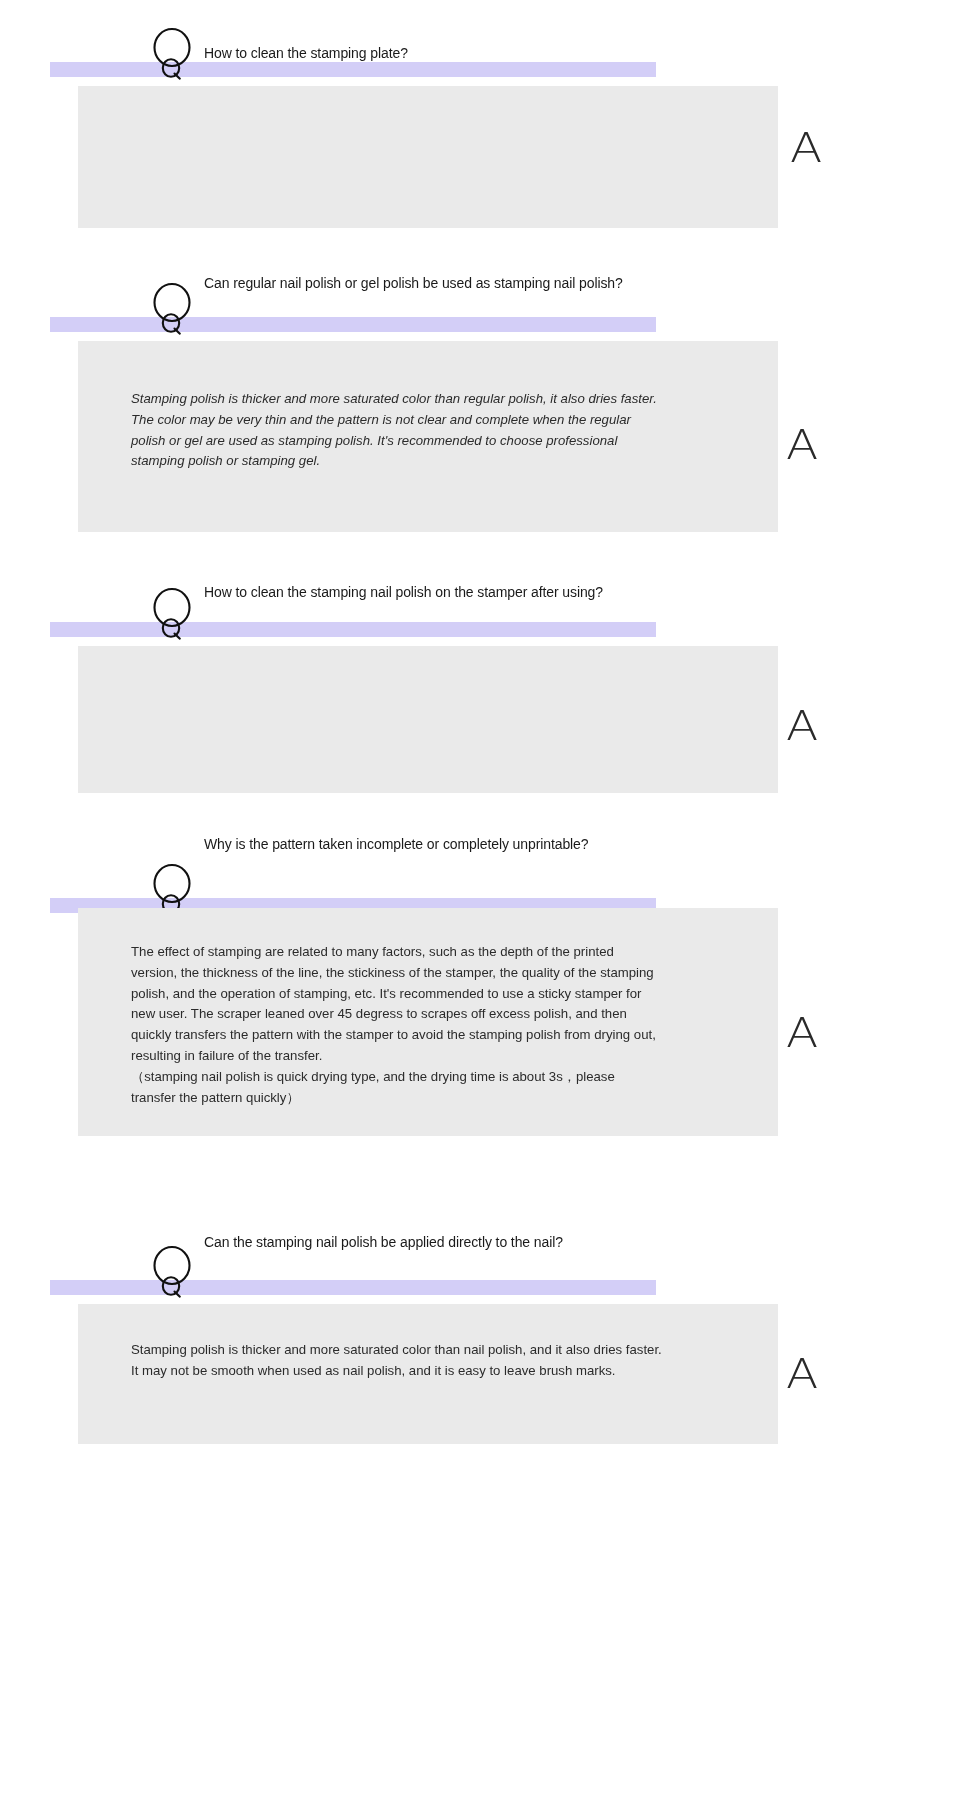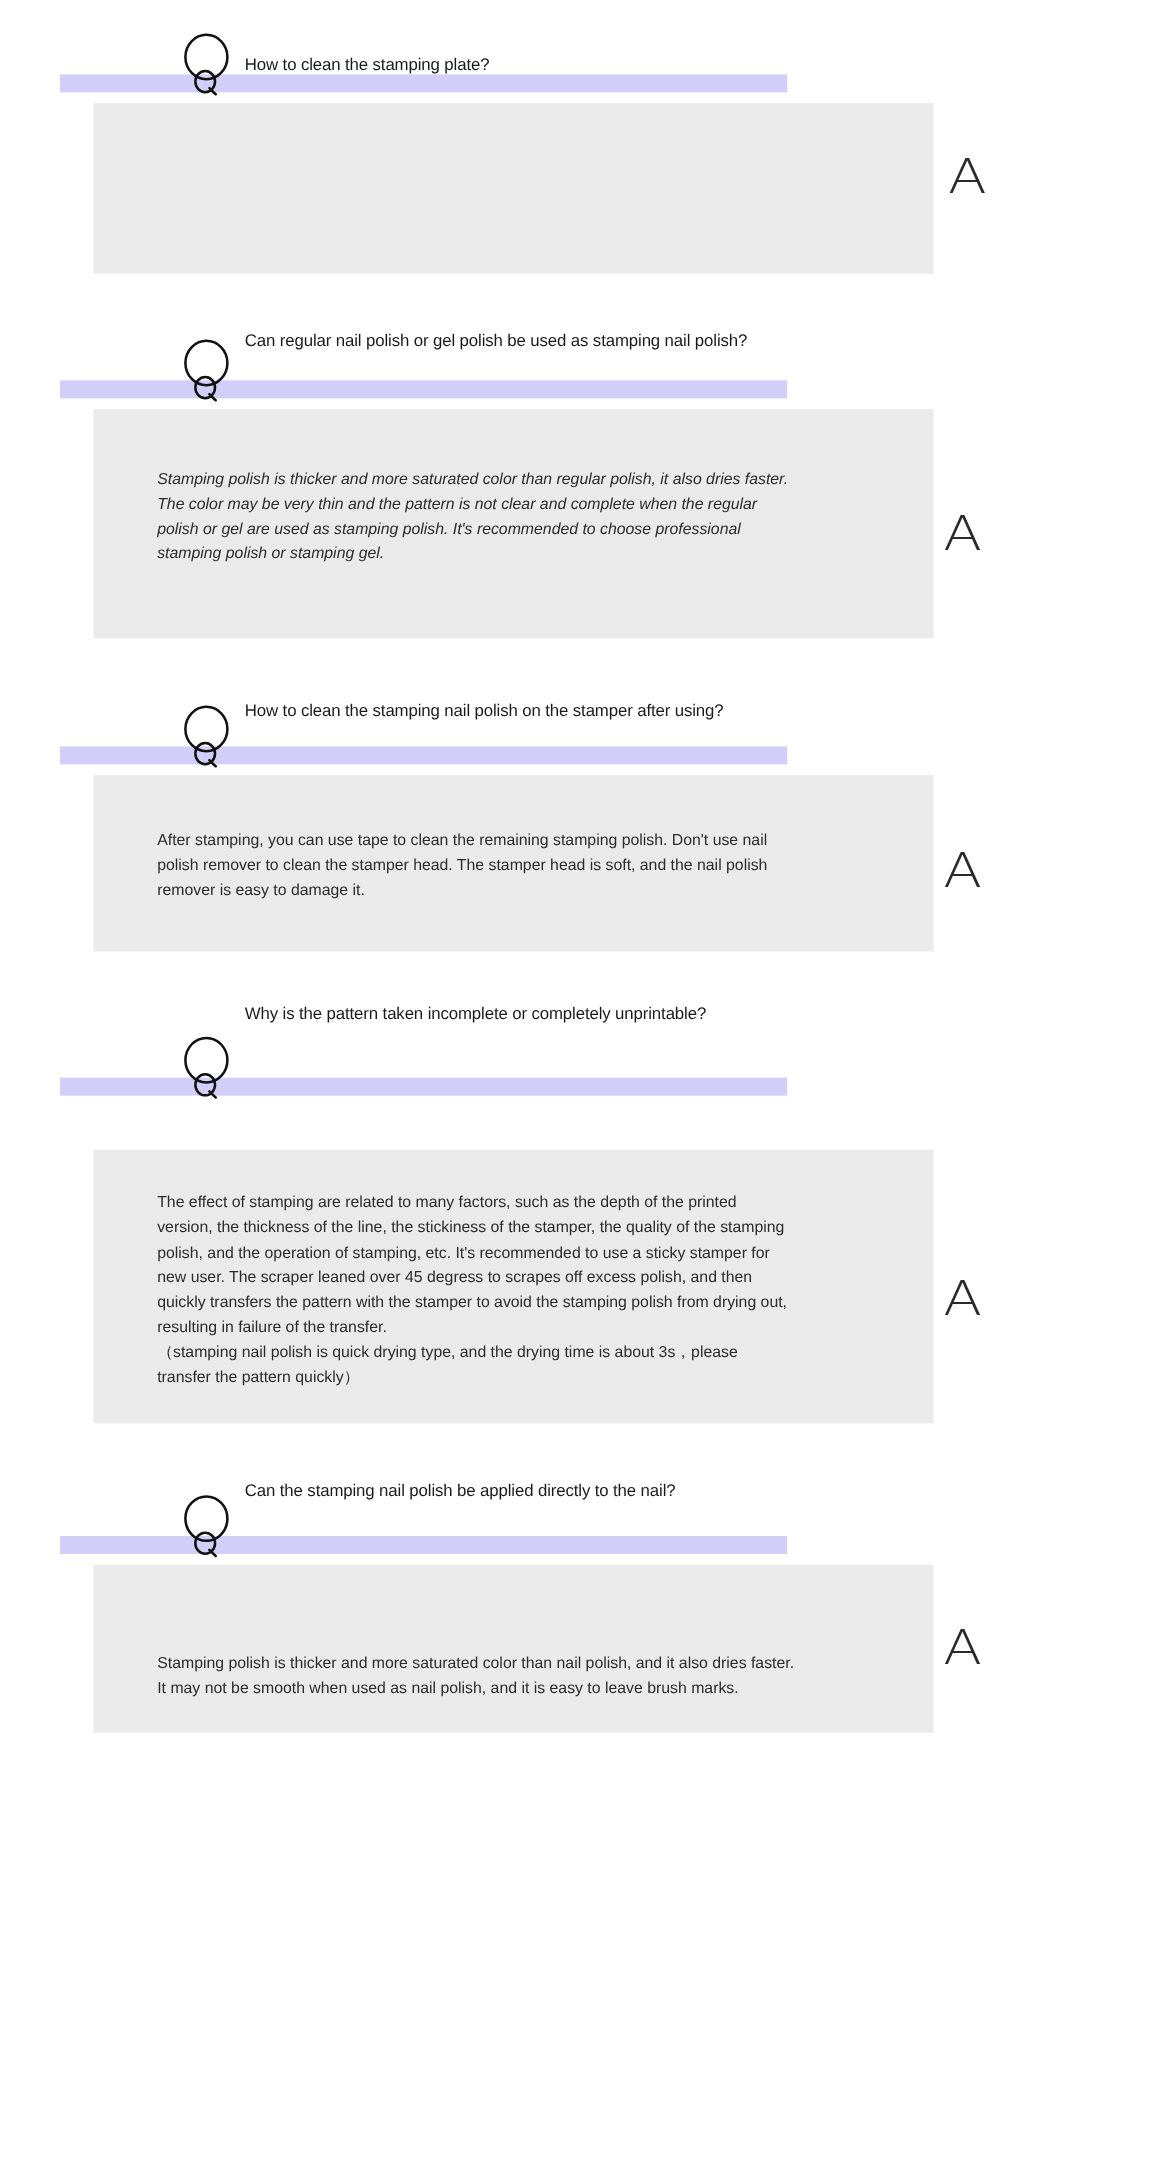--- a/index.html
+++ b/index.html
@@ -108,49 +108,48 @@
         <div class="q-bar" style="top: 622px;"></div>
         <div class="q-icon" style="top: 588px;">
           <svg viewBox="0 0 42 52" fill="none" xmlns="http://www.w3.org/2000/svg">
             <ellipse cx="21" cy="19.5" rx="17.5" ry="18.5" stroke="#111" stroke-width="2.1"></ellipse>
             <ellipse cx="20" cy="40" rx="8.2" ry="8.8" stroke="#111" stroke-width="2.1"></ellipse>
             <path d="M23.5 45.5 C26 48 27.5 49.6 28.8 50.6" stroke="#111" stroke-width="2.1" stroke-linecap="round"></path>
           </svg>
         </div>
         <div class="q-text" style="top: 577px;">How to clean the stamping nail polish on the stamper after using?</div>
         <div class="a-box" style="top: 646px; height: 147px;">
-          <div class="a-text" style="top: 44px;">After stamping, you can use tape to clean the remaining stamping polish. Don't use nail polish remover to clean the stamper head. The stamper head is soft, and the nail polish remover is easy to damage it.</div>
           <div class="a-glyph" style="left: 708px; top: 60px;">A</div>
         </div>
       </div>
       <div class="faq">
         <div class="q-bar" style="top: 898px;"></div>
         <div class="q-icon" style="top: 864px;">
           <svg viewBox="0 0 42 52" fill="none" xmlns="http://www.w3.org/2000/svg">
             <ellipse cx="21" cy="19.5" rx="17.5" ry="18.5" stroke="#111" stroke-width="2.1"></ellipse>
             <ellipse cx="20" cy="40" rx="8.2" ry="8.8" stroke="#111" stroke-width="2.1"></ellipse>
             <path d="M23.5 45.5 C26 48 27.5 49.6 28.8 50.6" stroke="#111" stroke-width="2.1" stroke-linecap="round"></path>
           </svg>
         </div>
         <div class="q-text" style="top: 829px;">Why is the pattern taken incomplete or completely unprintable?</div>
-        <div class="a-box" style="top: 958px; height: 228px;">
+        <div class="a-box" style="top: 908px; height: 228px;">
           <div class="a-text" style="top: 34px;">The effect of stamping are related to many factors, such as the depth of the printed version, the thickness of the line, the stickiness of the stamper, the quality of the stamping polish, and the operation of stamping, etc. It's recommended to use a sticky stamper for new user. The scraper leaned over 45 degress to scrapes off excess polish, and then quickly transfers the pattern with the stamper to avoid the stamping polish from drying out, resulting in failure of the transfer.
 （stamping nail polish is quick drying type, and the drying time is about 3s，please transfer the pattern quickly）</div>
           <div class="a-glyph" style="left: 708px; top: 105px;">A</div>
         </div>
       </div>
       <div class="faq">
         <div class="q-bar" style="top: 1280px;"></div>
         <div class="q-icon" style="top: 1246px;">
           <svg viewBox="0 0 42 52" fill="none" xmlns="http://www.w3.org/2000/svg">
             <ellipse cx="21" cy="19.5" rx="17.5" ry="18.5" stroke="#111" stroke-width="2.1"></ellipse>
             <ellipse cx="20" cy="40" rx="8.2" ry="8.8" stroke="#111" stroke-width="2.1"></ellipse>
             <path d="M23.5 45.5 C26 48 27.5 49.6 28.8 50.6" stroke="#111" stroke-width="2.1" stroke-linecap="round"></path>
           </svg>
         </div>
         <div class="q-text" style="top: 1227px;">Can the stamping nail polish be applied directly to the nail?</div>
         <div class="a-box" style="top: 1304px; height: 140px;">
-          <div class="a-text" style="top: 36px; margin-top: 36px;">Stamping polish is thicker and more saturated color than nail polish, and it also dries faster. It may not be smooth when used as nail polish, and it is easy to leave brush marks.</div>
+          <div class="a-text" style="top: 36px;">Stamping polish is thicker and more saturated color than nail polish, and it also dries faster. It may not be smooth when used as nail polish, and it is easy to leave brush marks.</div>
           <div class="a-glyph" style="left: 708px; top: 50px;">A</div>
         </div>
       </div>
     </div>
 </div>
 
 </body></html>

